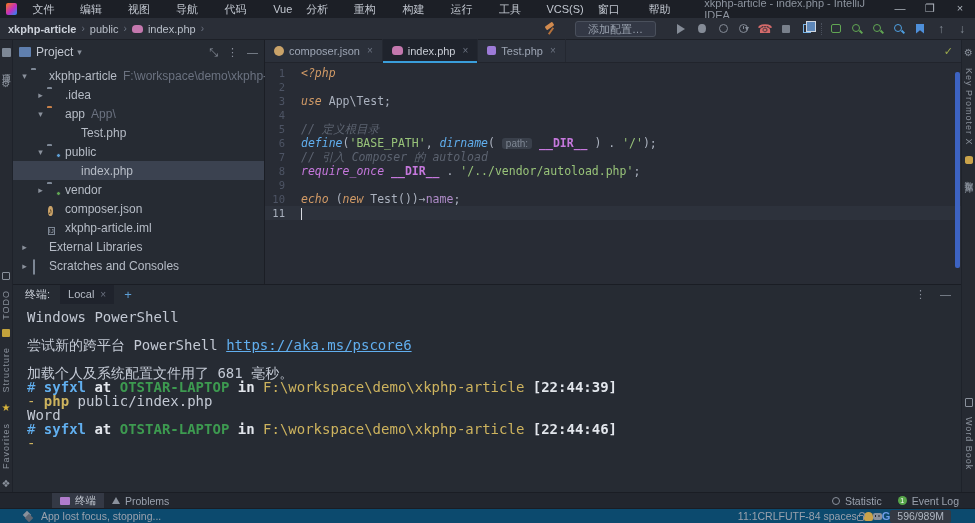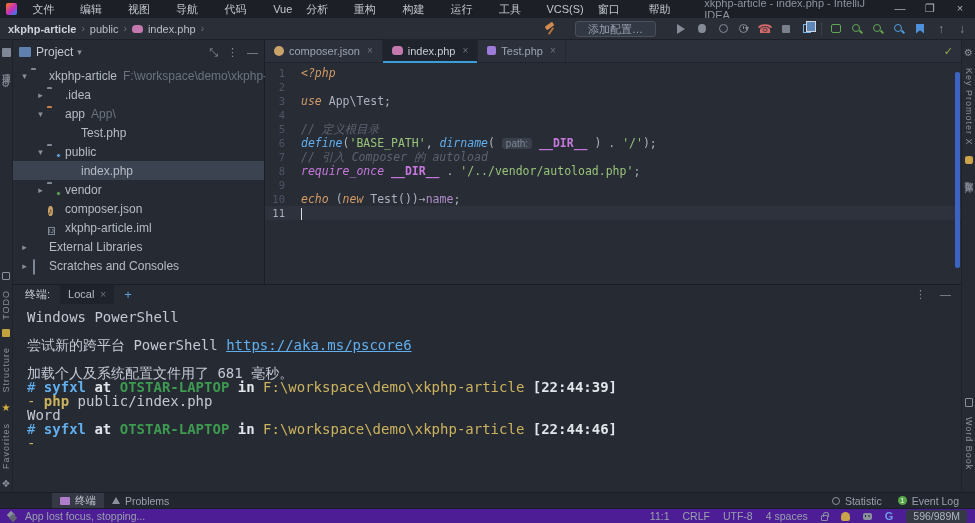--- a/index.html
+++ b/index.html
@@ -142,25 +142,25 @@
   
   .bottombar { height:16px; flex:0 0 16px; background:#22262e; border-top:1px solid #1a1d24; display:flex; align-items:center; font-size:10.5px; color:#9aa1ad; padding:0 8px 0 52px; }
   .bb-item { display:flex; align-items:center; gap:5px; padding:0 8px; height:16px; }
   .bb-item.active { background:#343945; color:#c2c7d0; }
   .bb-termico { width:10px; height:8px; background:#b07ccc; border-radius:1px; }
   .bb-warn { width:0; height:0; border-left:4px solid transparent; border-right:4px solid transparent; border-bottom:7px solid #8a919c; }
   .bb-right { margin-left:auto; display:flex; }
   .bb-clock { width:8px; height:8px; border:1px solid #8a919c; border-radius:50%; }
   .bb-evt { width:9px; height:9px; background:#57a64a; border-radius:50%; color:#fff; font-size:7px; line-height:9px; text-align:center; }
 
-  .statusbar { height:15px; flex:0 0 15px; background:#4c1d95; border-top:1px solid #1a1d24; display:flex; align-items:center; font-size:10.5px; color:#9aa1ad; padding:0 8px; }
+  .statusbar { height:15px; flex:0 0 15px; background:#0c4a6e; border-top:1px solid #1a1d24; display:flex; align-items:center; font-size:10.5px; color:#9aa1ad; padding:0 24px; }
   .sb-switch { width:9px; height:9px; position:relative; margin-right:8px; }
   .sb-switch::before { content:""; position:absolute; left:0; top:0; width:6px; height:6px; background:#8a919c; transform:rotate(45deg); }
   .sb-switch::after { content:""; position:absolute; left:2px; top:3px; width:6px; height:6px; background:#5f6672; transform:rotate(45deg); }
-  .sb-right { margin-left:auto; display:flex; align-items:center; gap:13px; }
+  .sb-right { margin-left:auto; display:flex; align-items:center; }
   .sb-lock { width:7px; height:6px; border:1px solid #8a919c; border-radius:1px; position:relative; margin-top:3px; }
   .sb-lock::before { content:""; position:absolute; left:1px; top:-4px; width:4px; height:4px; border:1px solid #8a919c; border-bottom:none; border-radius:3px 3px 0 0; }
   .sb-bell { width:9px; height:9px; background:#caa34a; border-radius:50% 50% 2px 2px; }
   .sb-robot { width:9px; height:7px; background:#8a919c; border-radius:2px; position:relative; margin-top:1px; }
   .sb-robot::before { content:""; position:absolute; left:2px; top:2px; width:1.5px; height:1.5px; background:#22262e; box-shadow:3.5px 0 #22262e; }
   .sb-g { color:#6f9ce8; font-weight:bold; font-size:11px; }
   .sb-mem { background:#343943; border-radius:2px; padding:0 7px; height:13px; line-height:13px; color:#aeb5c0; }
 </style>
 </head>
 <body>

